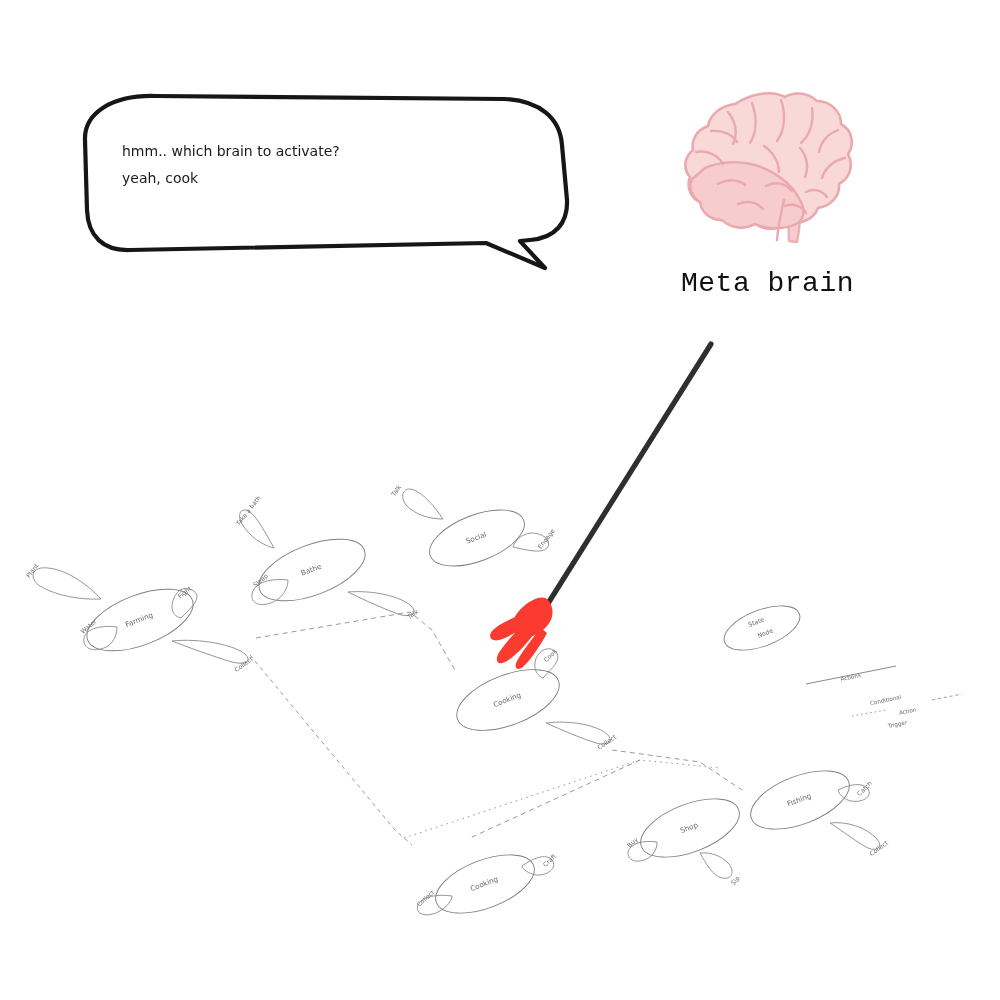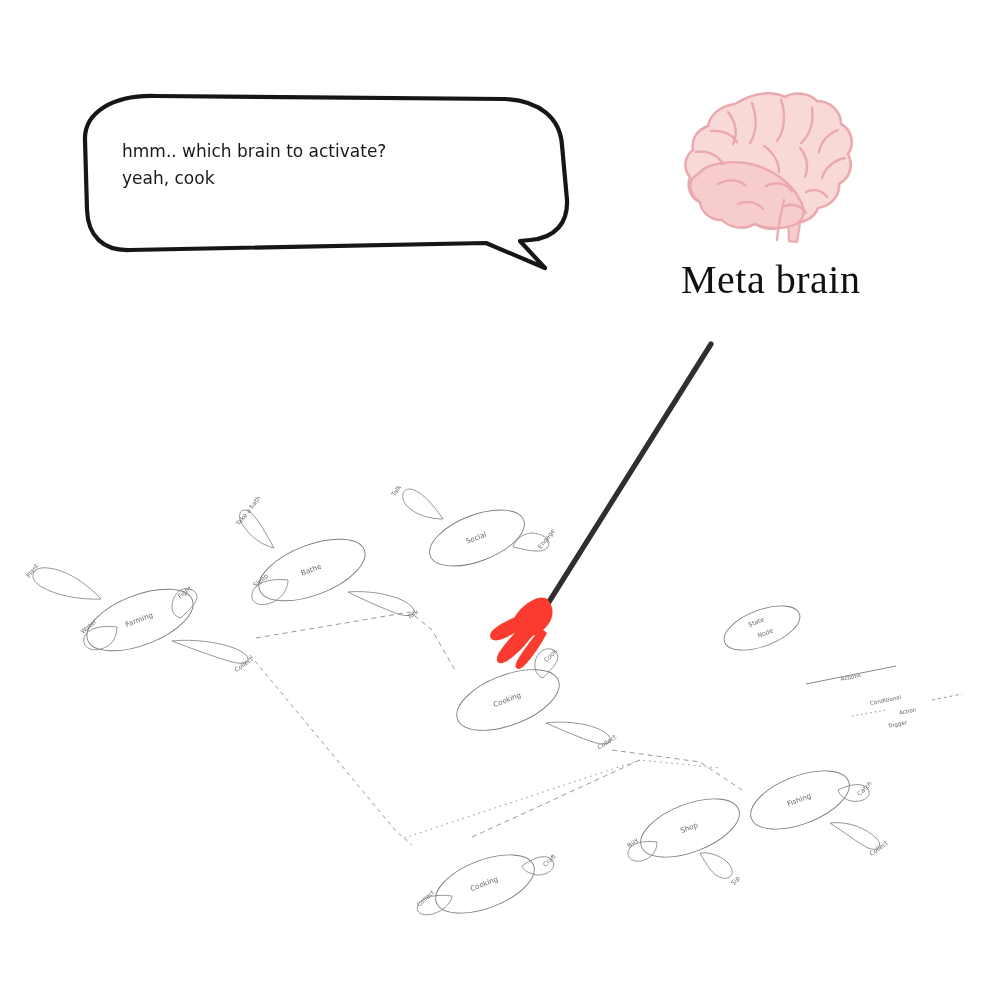--- a/index.html
+++ b/index.html
@@ -9,33 +9,33 @@
     font-family:"DejaVu Sans", sans-serif;
     overflow:hidden;
     position:relative;
   }
   #stage{position:absolute;left:0;top:0;width:1000px;height:1000px;}
   svg.layer{position:absolute;left:0;top:0;width:1000px;height:1000px;}
   .bubble-text{
     position:absolute;
     left:122px; top:138px;
     width:430px;
-    font-size:17px;
+    font-size:14px;
     line-height:27px;
     color:#1a1a1a;
     white-space:pre-line;
     font-family:"DejaVu Sans", sans-serif;
   }
   .meta-label{
     position:absolute;
-    left:681px; top:256px;
-    font-size:40px;
+    left:681px; top:268px;
+    font-size:28px;
     color:#111111;
     letter-spacing:0.5px;
-    font-family:Liberation Serif, serif;
+    font-family:Liberation Mono, monospace;
   }
   .graph-text{
     font-family:"DejaVu Sans", sans-serif;
     fill:#6b6b6b;
   }
   .node-label{font-size:7.2px;}
   .edge-label{font-size:6.2px;}
   .legend-label{font-size:5.6px;}
 </style>
 </head>

